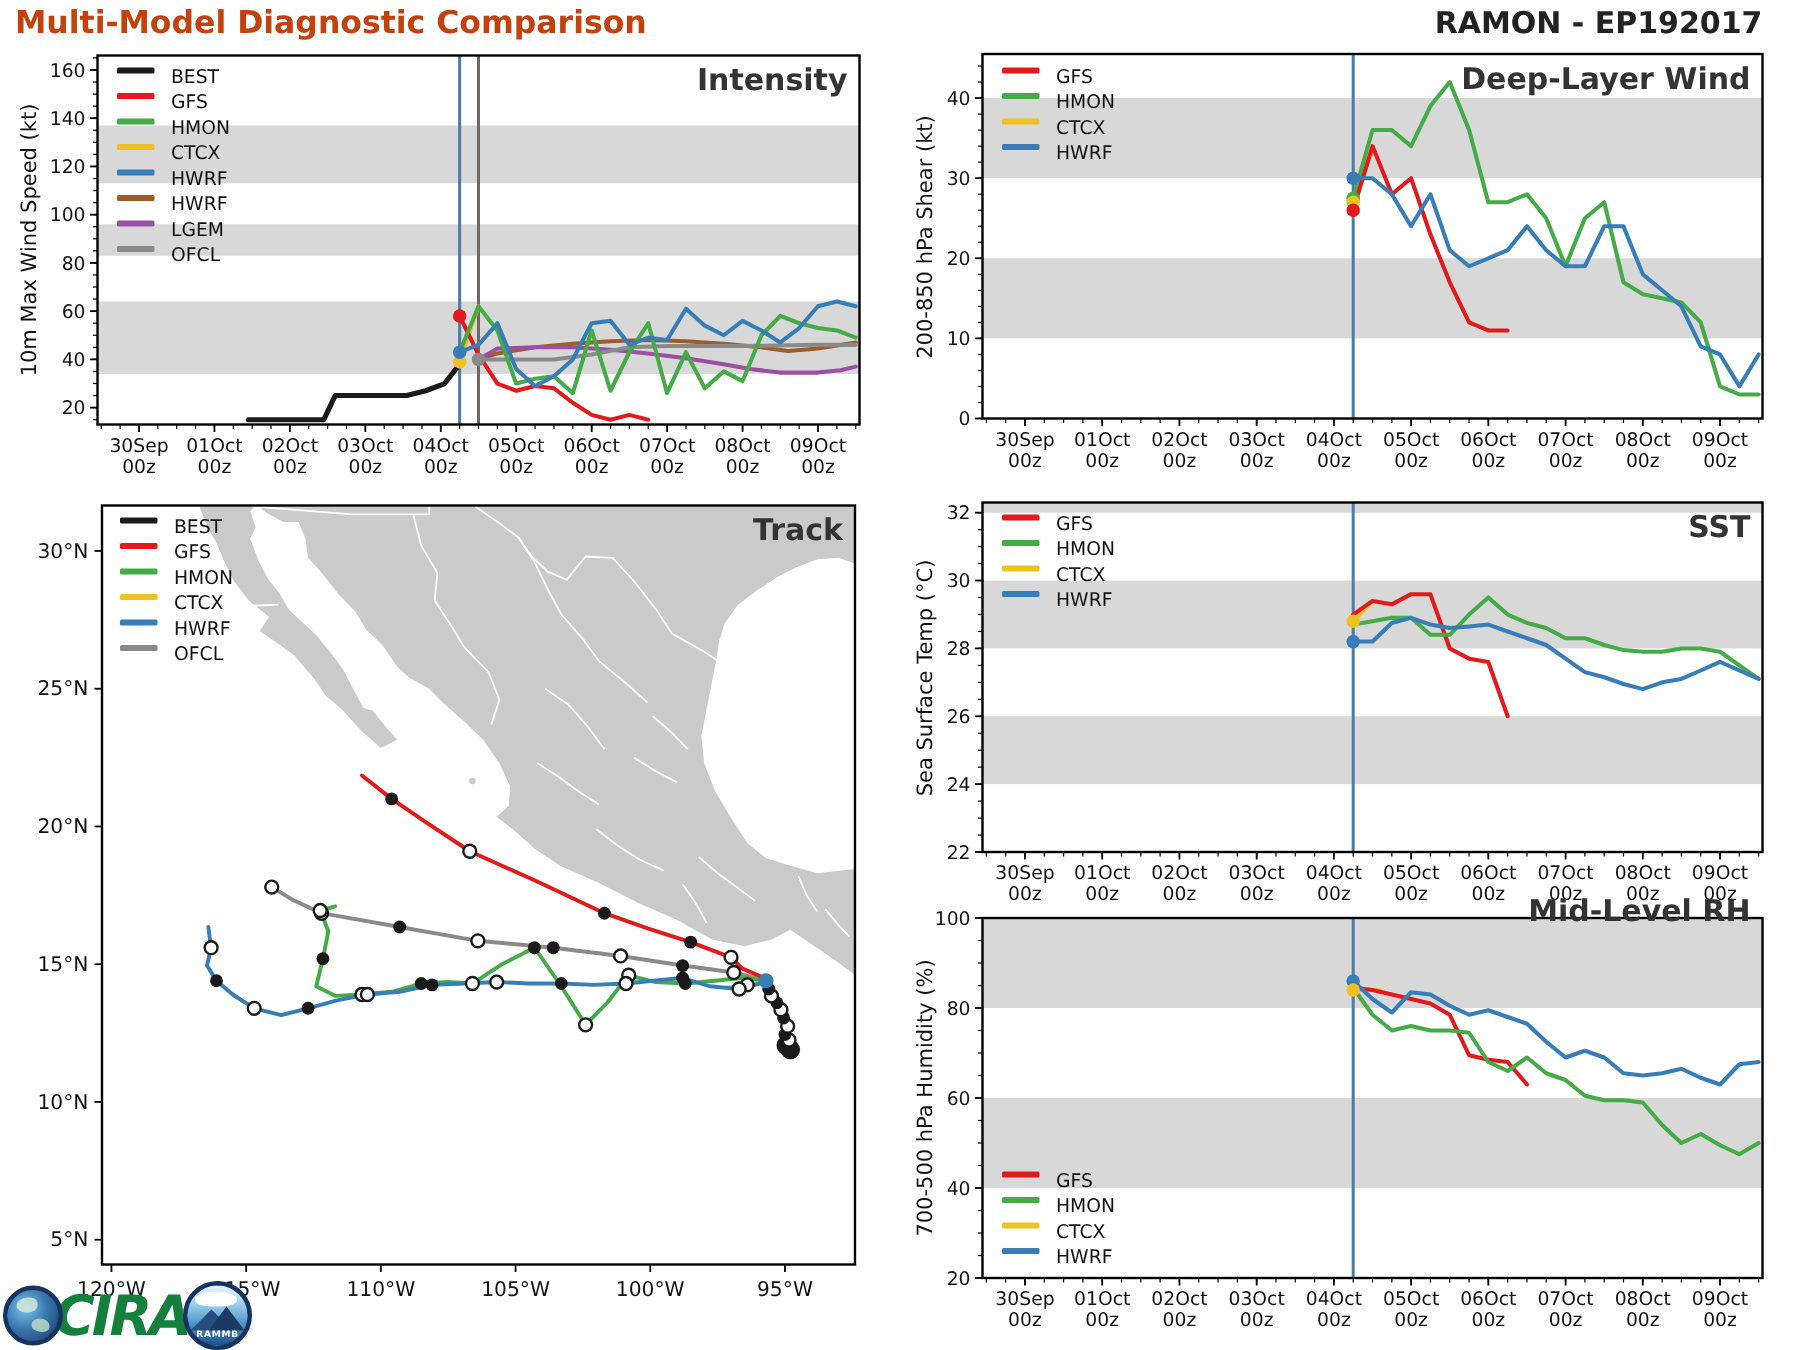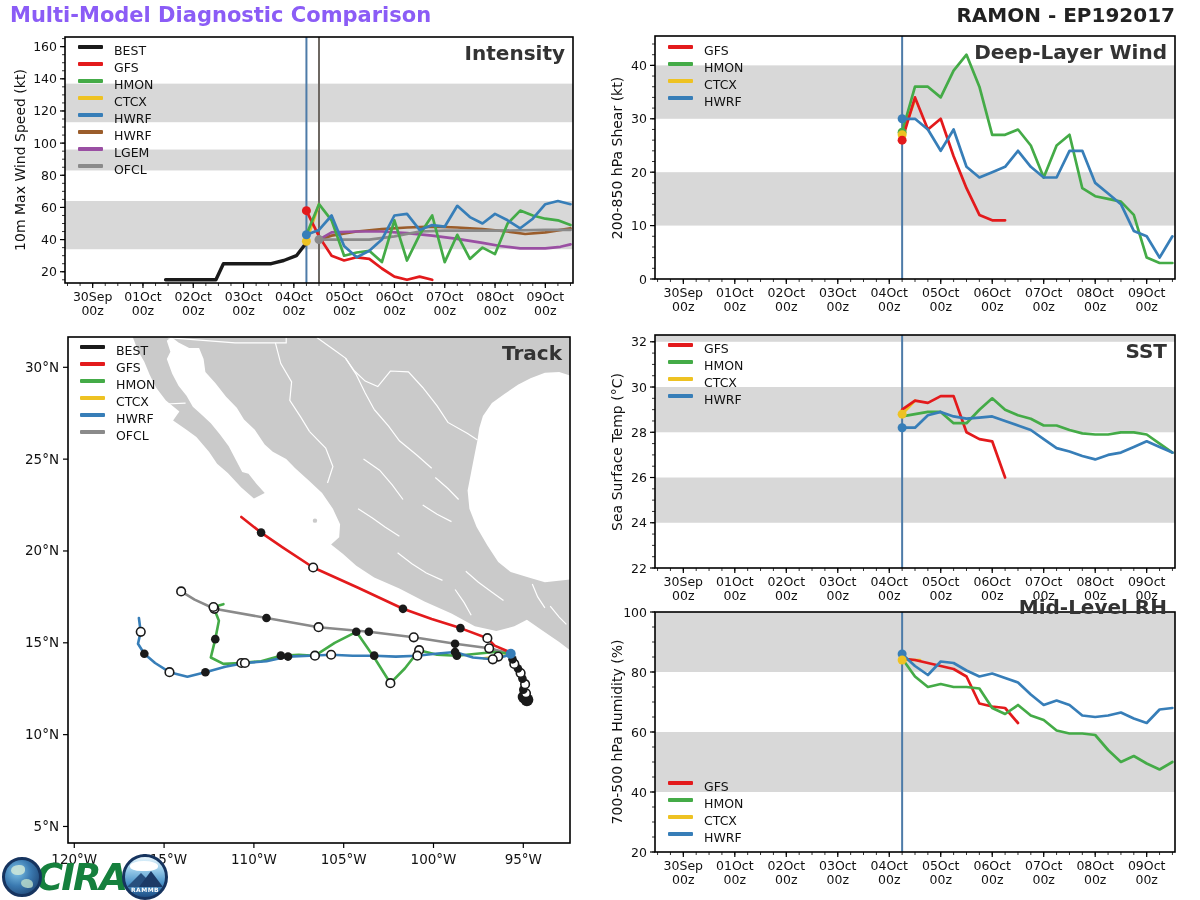--- a/index.html
+++ b/index.html
@@ -1,19 +1,19 @@
 <!DOCTYPE html>
 <html><head>
 <meta charset="utf-8">
 <style>
   html,body{margin:0;padding:0;background:#fff;}
   #app{position:relative;width:1200px;height:900px;background:#fff;overflow:hidden;
        font-family:"DejaVu Sans","Liberation Sans",sans-serif;}
   #plot{position:absolute;left:0;top:0;}
-  .title{position:absolute;top:3px;left:10px;font-size:21px;font-weight:bold;color:#8b5cf6;}
+  .title{position:absolute;top:3px;left:10px;font-size:21px;font-weight:bold;color:#c2410c;}
   .storm{position:absolute;top:3px;right:25px;font-size:20px;font-weight:bold;color:#222;}
   .panel-label{position:absolute;font-size:20px;font-weight:bold;color:#333;white-space:nowrap;}
   .ylab{position:absolute;font-size:14px;color:#111;white-space:nowrap;
         transform:translate(-50%,-50%) rotate(-90deg);}
   .legend{position:absolute;display:flex;flex-direction:column;gap:4px;z-index:5;}
   .lrow{display:flex;align-items:flex-start;gap:11px;height:13px;}
   .lswatch{width:25px;height:4px;border-radius:1px;flex:0 0 auto;}
   .llab{font-size:12.5px;color:#111;line-height:1;}
   
   #logo{position:absolute;left:2px;top:854px;width:300px;height:46px;display:flex;align-items:center;}

